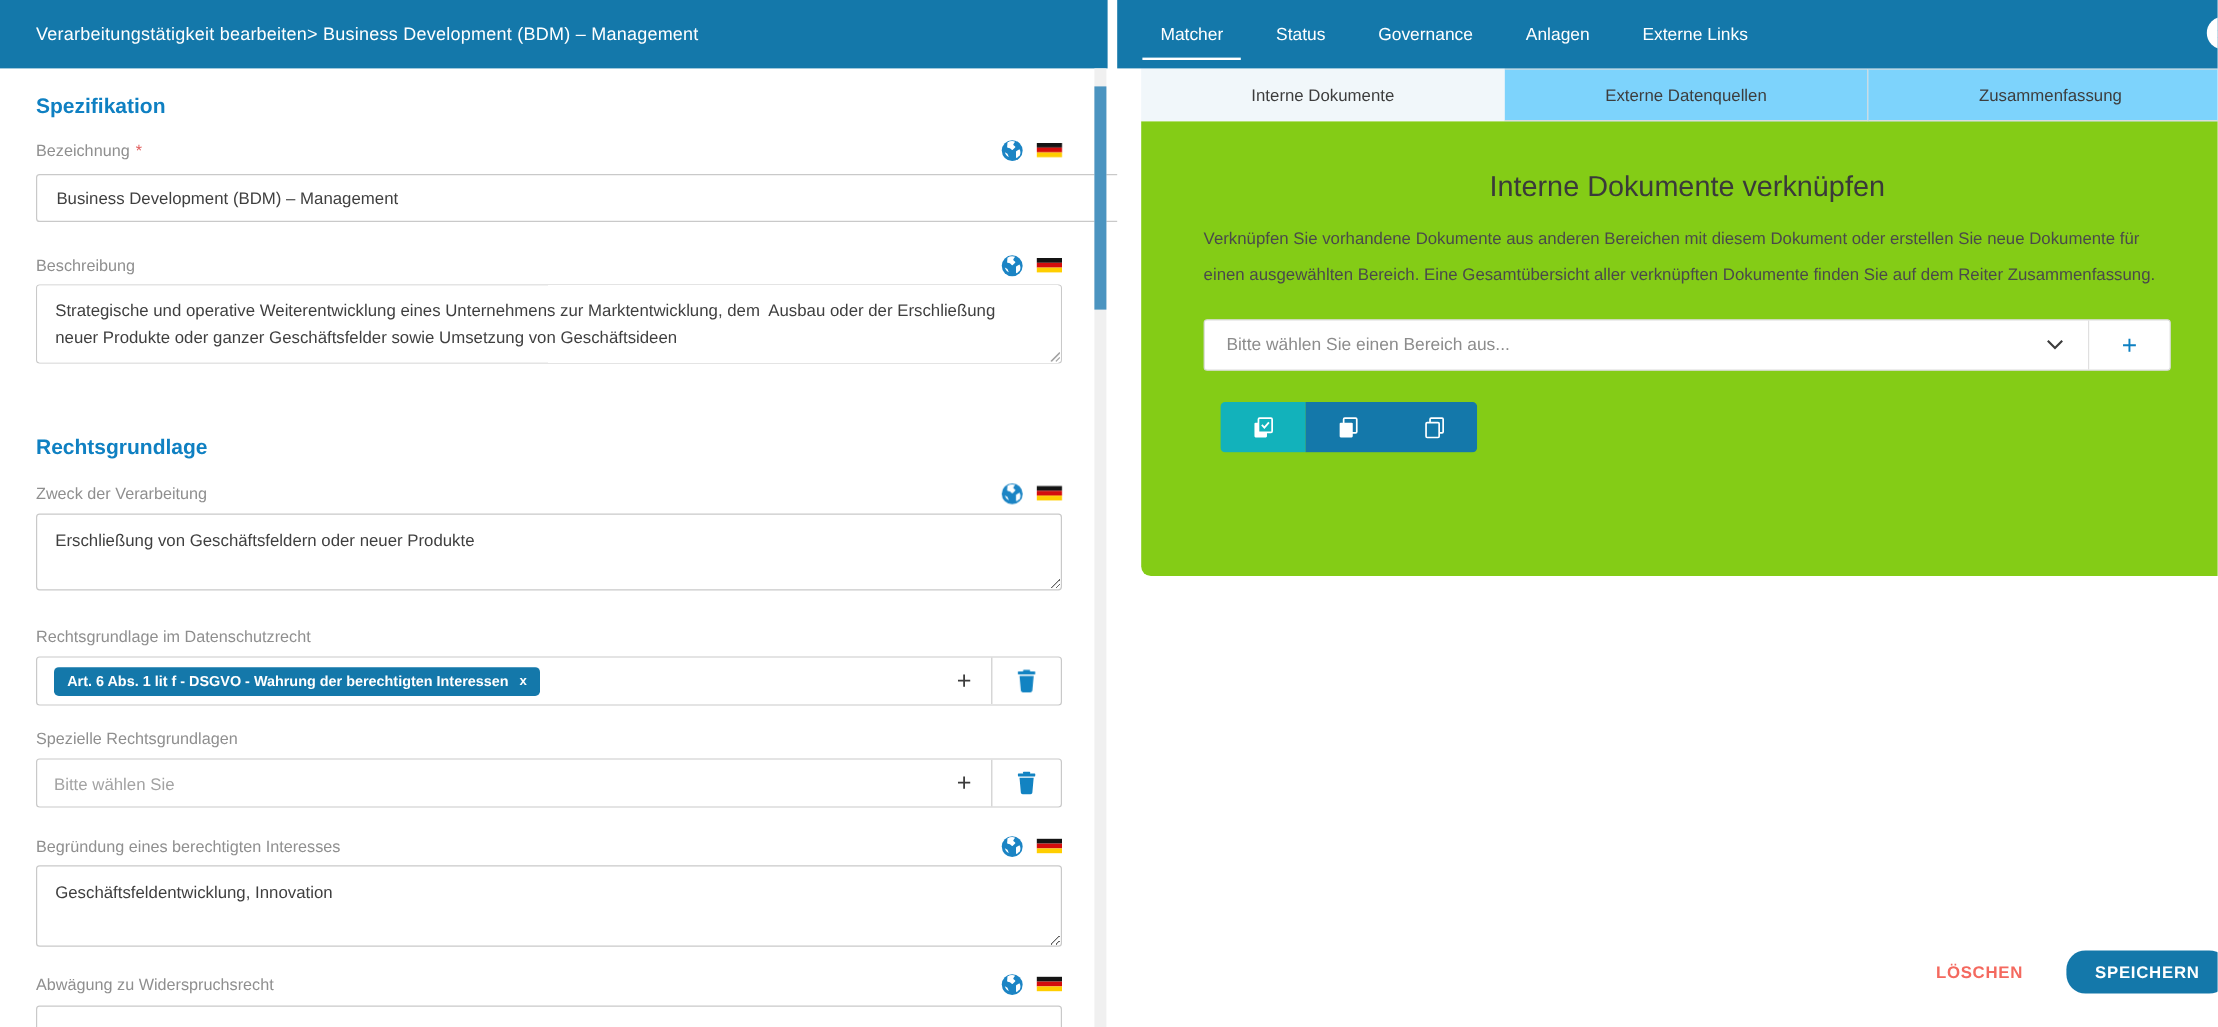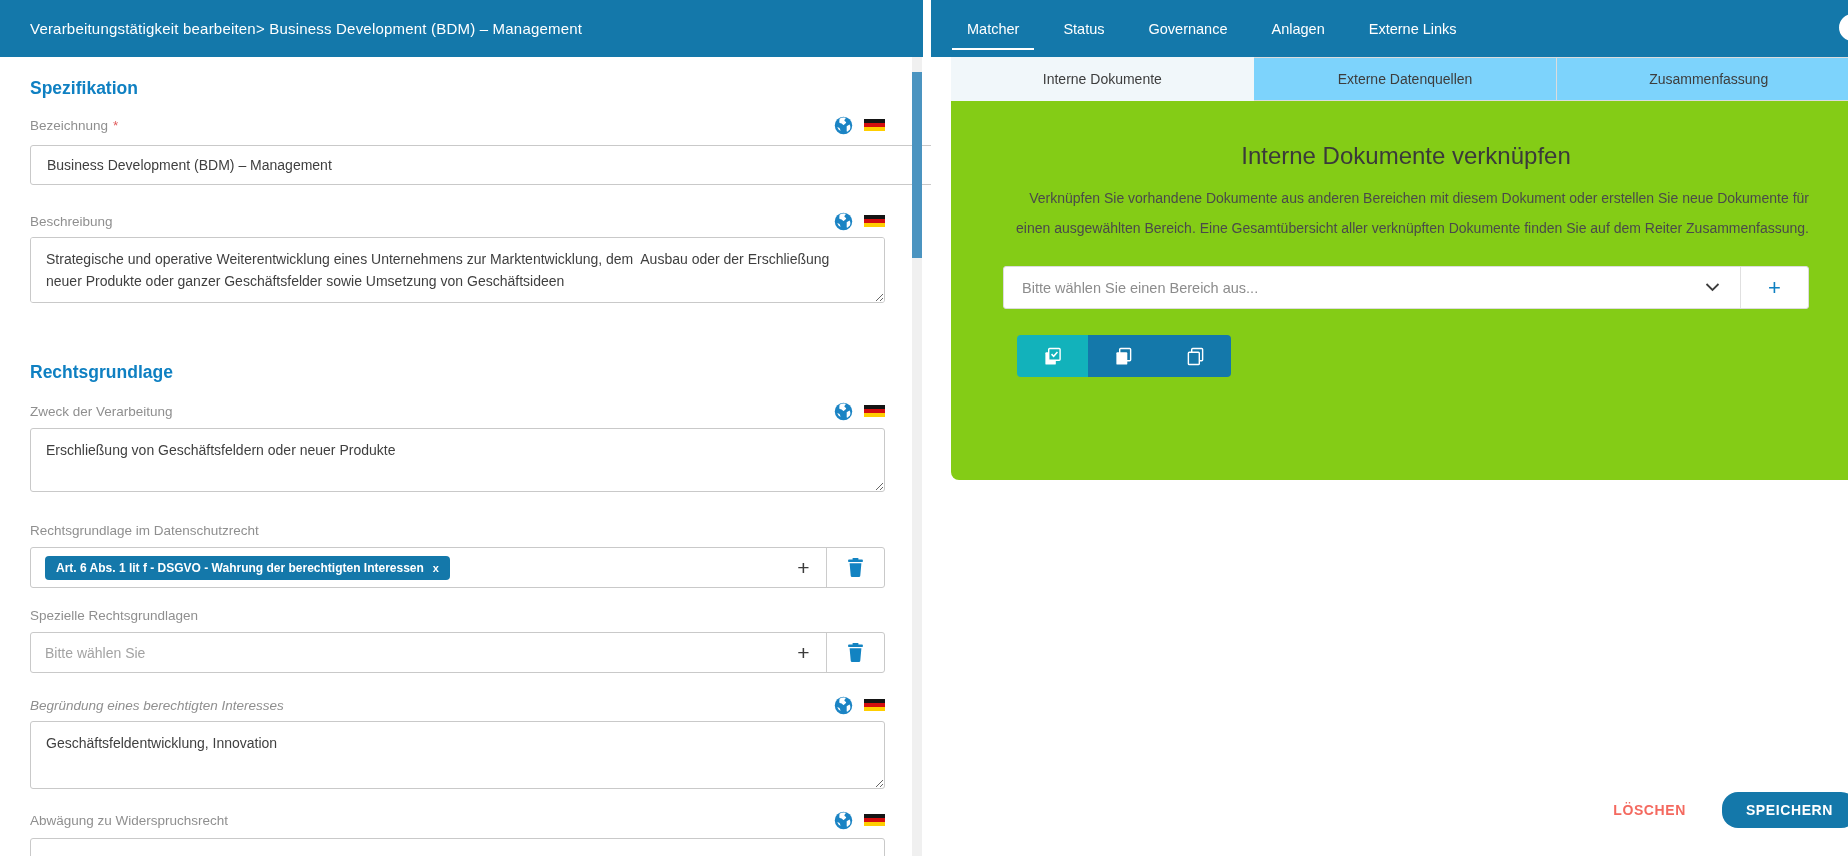--- a/index.html
+++ b/index.html
@@ -35,21 +35,21 @@
   .f-gold{background:#ffce00;}
   .text-input{display:block;width:1025px;height:40px;border:1px solid var(--input-border);border-radius:3px;
     padding:0 16px;font-size:14px;color:var(--text);margin-top:10px;font-family:inherit;background:#fff;}
   .text-area{display:block;width:855px;border:1px solid var(--input-border);border-radius:3px;
     padding:10px 15px;font-size:14px;color:var(--text);font-family:inherit;line-height:1.6;background:#fff;}
   .ta-besch{height:66px;margin-top:6px;}
   .ta-zweck{height:64px;margin-top:7px;}
   .ta-begr{height:68px;margin-top:6px;}
   .ta-abw{height:60px;margin-top:8px;}
   .mtl-26{margin-top:26px;} .mtl-18{margin-top:18px;} .mtl-28{margin-top:28px;}
-  .mtl-17{margin-top:17px;} .mtl-22{margin-top:22px;font-style:italic;} .mtl-21{margin-top:21px;}
+  .mtl-17{margin-top:17px;} .mtl-22{margin-top:22px;} .mtl-21{margin-top:21px;}
   .select-row{width:855px;height:41px;margin-top:7px;border:1px solid var(--input-border);border-radius:3px;
     display:flex;align-items:stretch;background:#fff;}
   .chips{flex:1;display:flex;align-items:center;padding-left:14px;overflow:hidden;}
   .tag{background:var(--blue);color:#fff;font-size:12px;font-weight:600;border-radius:4px;
     padding:5px 11px;display:flex;align-items:center;gap:9px;white-space:nowrap;}
   .tag-x{font-size:11px;font-weight:700;cursor:pointer;}
   .placeholder-txt{color:#a3a3a3;font-size:14px;}
   .row-plus{width:45px;display:flex;align-items:center;justify-content:center;color:#3c3c3c;
     font-size:21px;font-weight:400;background:none;border:none;cursor:pointer;font-family:inherit;}
   .row-trash{width:58px;border-left:1px solid #ccc;display:flex;align-items:center;justify-content:center;
@@ -68,21 +68,21 @@
     border:none;cursor:pointer;font-family:inherit;}
   .right-scroll-gutter{position:absolute;top:0;right:0;width:10px;height:100%;background:#fff;
     border-left:1px solid #e3e3e3;z-index:5;}
   .subtab-bar{display:flex;margin:0 27px 0 20px;height:44px;}
   .subtab{flex:1;display:flex;align-items:center;justify-content:center;font-size:14px;color:#3d3d3d;
     background:#7dd3fc;border:1px solid #dcdcdc;cursor:pointer;font-family:inherit;}
   .subtab + .subtab{border-left:none;}
   .subtab.active{background:#f1f7fa;border:none;}
   .body-card{margin:0 27px 0 20px;background:#84cc16;border-radius:0 0 8px 8px;height:379px;padding:0 52px;}
   .card-title{text-align:center;padding-top:41px;font-size:24px;color:#3a3a3a;font-weight:500;}
-  .card-desc{text-align:right;margin:13px auto 0;width:806px;font-size:14px;color:#4a4a4a;line-height:30px;}
+  .card-desc{text-align:left;margin:13px auto 0;width:806px;font-size:14px;color:#4a4a4a;line-height:30px;}
   .dd-row{margin-top:23px;height:43px;background:#fff;border:1px solid #dcdcdc;border-radius:3px;display:flex;}
   .dd-main{flex:1;display:flex;align-items:center;justify-content:space-between;
     padding:0 20px 0 18px;color:#8c8c8c;font-size:14.5px;cursor:pointer;}
   .dd-plus{width:68px;border-left:1px solid #e0e0e0;display:flex;align-items:center;justify-content:center;
     color:var(--blue-bright);font-size:22px;font-weight:400;background:none;border-top:none;border-right:none;
     border-bottom:none;cursor:pointer;font-family:inherit;}
   .toolbar{margin:26px 25px 0 14px;display:flex;}
   .btn-group{display:flex;border-radius:4px;overflow:hidden;height:42px;flex:0 0 214px;}
   .seg{width:72px;display:flex;align-items:center;justify-content:center;border:none;cursor:pointer;}
   .seg.teal{background:var(--teal);}

